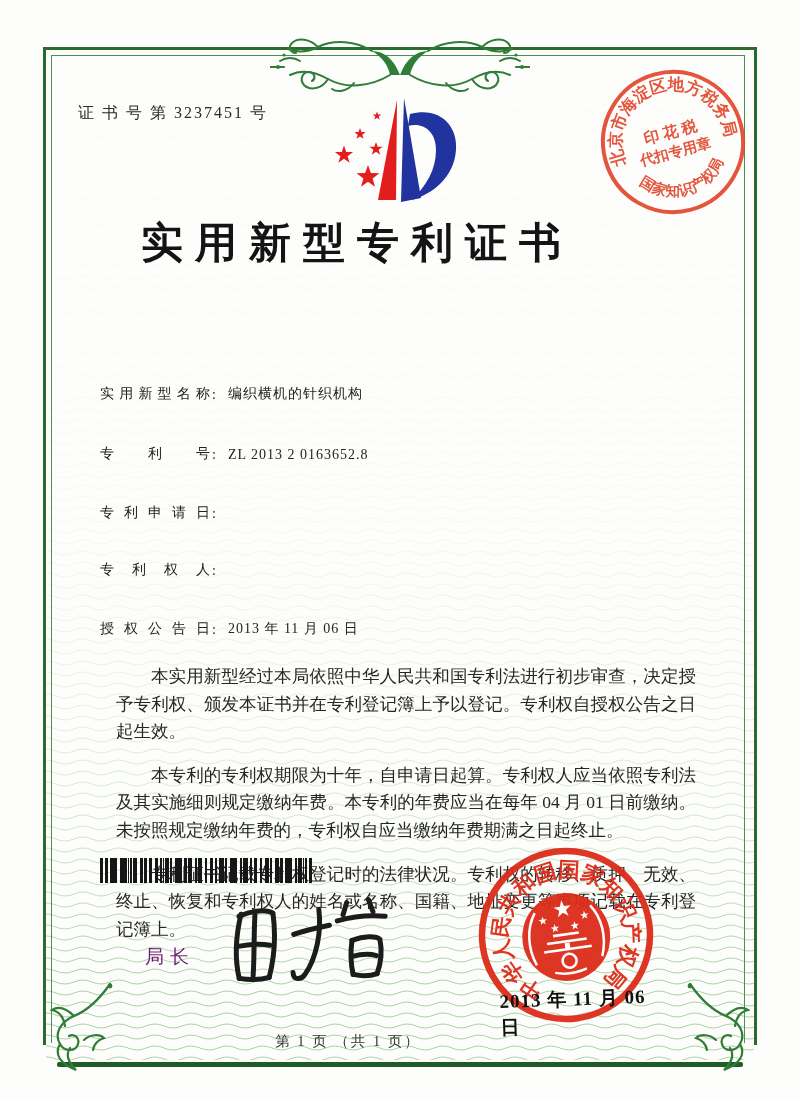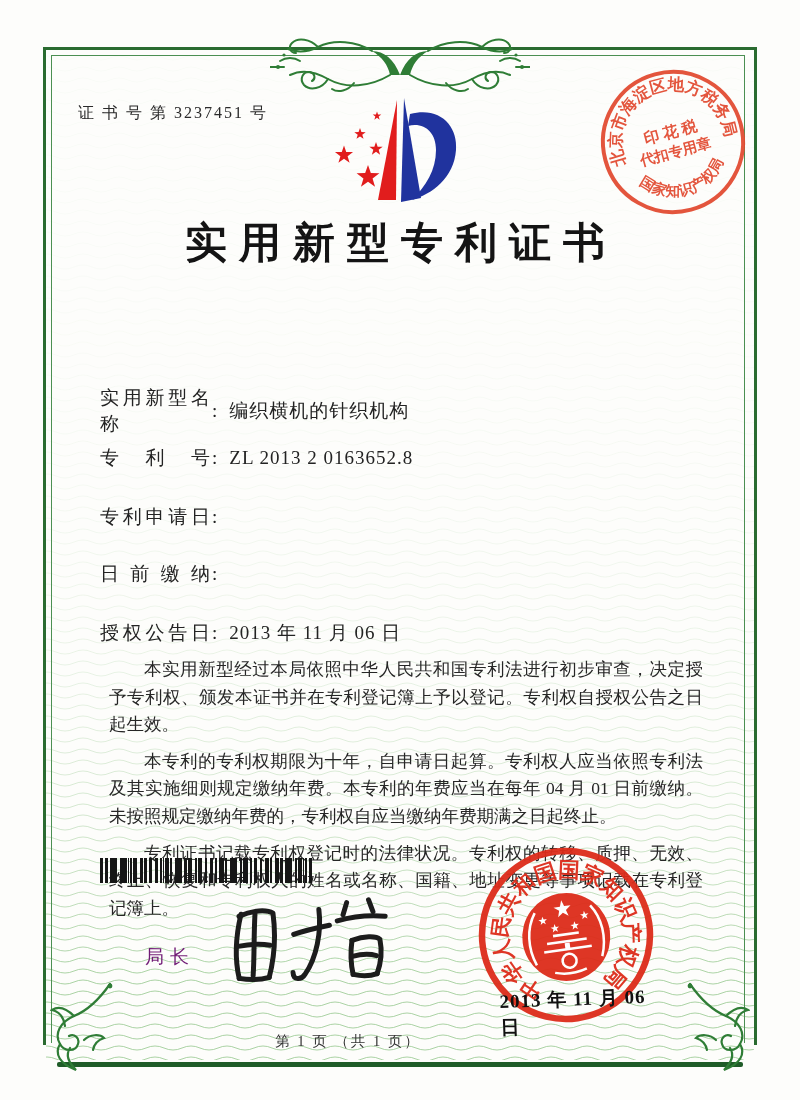--- a/index.html
+++ b/index.html
@@ -9,27 +9,27 @@
     font-family:"Liberation Serif","DejaVu Serif",serif;
     color:#1c1c1c;
   }
   .abs{position:absolute;}
   
   .frame-outer{left:43px;top:47px;width:708px;height:995px;border:3px solid #2a6b30;border-bottom:none;}
   .frame-inner{left:51px;top:55px;width:692px;height:987px;border:1px solid #4b8f52;border-bottom:none;}
   .frame-bottom{left:57px;top:1062px;width:686px;height:5px;background:#1f5c28;border-radius:2px;}
   
   .cert-no{left:78px;top:103px;font-size:16px;letter-spacing:2px;color:#2a2a2a;}
-  .title{left:0;top:215px;width:714px;text-align:center;font-size:42px;font-weight:bold;letter-spacing:12px;color:#141414;padding-left:44px;}
-  .field{left:100px;display:flex;align-items:center;font-size:19px;color:#232323;}
+  .title{left:0;top:215px;width:714px;text-align:center;font-size:42px;font-weight:bold;letter-spacing:12px;color:#141414;}
+  .field{left:100px;display:flex;align-items:flex-end;font-size:14px;color:#232323;}
   .flabel{display:inline-block;width:110px;text-align:justify;text-align-last:justify;}
   .colon{margin:0 12px 0 2px;}
   .fvalue{letter-spacing:1px;}
   .paras{left:100px;top:647px;width:612px;font-size:17.5px;line-height:27.6px;color:#262626;text-align:justify;}
-  .paras p{margin:9px;text-indent:2em;}
+  .paras p{margin:16px;text-indent:2em;}
   
   .barcode{left:100px;top:858px;width:212px;height:25px;
     background:
       repeating-linear-gradient(90deg,#161616 0 2px,rgba(0,0,0,0) 2px 5px),
       repeating-linear-gradient(90deg,#161616 0 1px,rgba(0,0,0,0) 1px 7px),
       repeating-linear-gradient(90deg,#161616 0 3px,rgba(0,0,0,0) 3px 11px);
   }
   
   .signer-label{left:145px;top:944px;font-size:19px;letter-spacing:6px;color:#701a75;}
   .signature{left:212px;top:890px;width:190px;height:105px;transform:rotate(-2deg);}
@@ -234,21 +234,21 @@
   <div class="abs field" style="top:445px">
     <span class="flabel">专利号</span>
       <span class="colon">:</span>
       <span class="fvalue">ZL 2013 2 0163652.8</span>
   </div>
   <div class="abs field" style="top:504px">
     <span class="flabel">专利申请日</span>
       <span class="colon">:</span>
   </div>
   <div class="abs field" style="top:561px">
-    <span class="flabel">日前缴纳</span>
+    <span class="flabel">专利权人</span>
       <span class="colon">:</span>
   </div>
   <div class="abs field" style="top:620px">
     <span class="flabel">授权公告日</span>
       <span class="colon">:</span>
       <span class="fvalue">2013 年 11 月 06 日</span>
   </div>
 
   <div class="abs paras">
     <p>本实用新型经过本局依照中华人民共和国专利法进行初步审查，决定授予专利权、颁发本证书并在专利登记簿上予以登记。专利权自授权公告之日起生效。</p>

